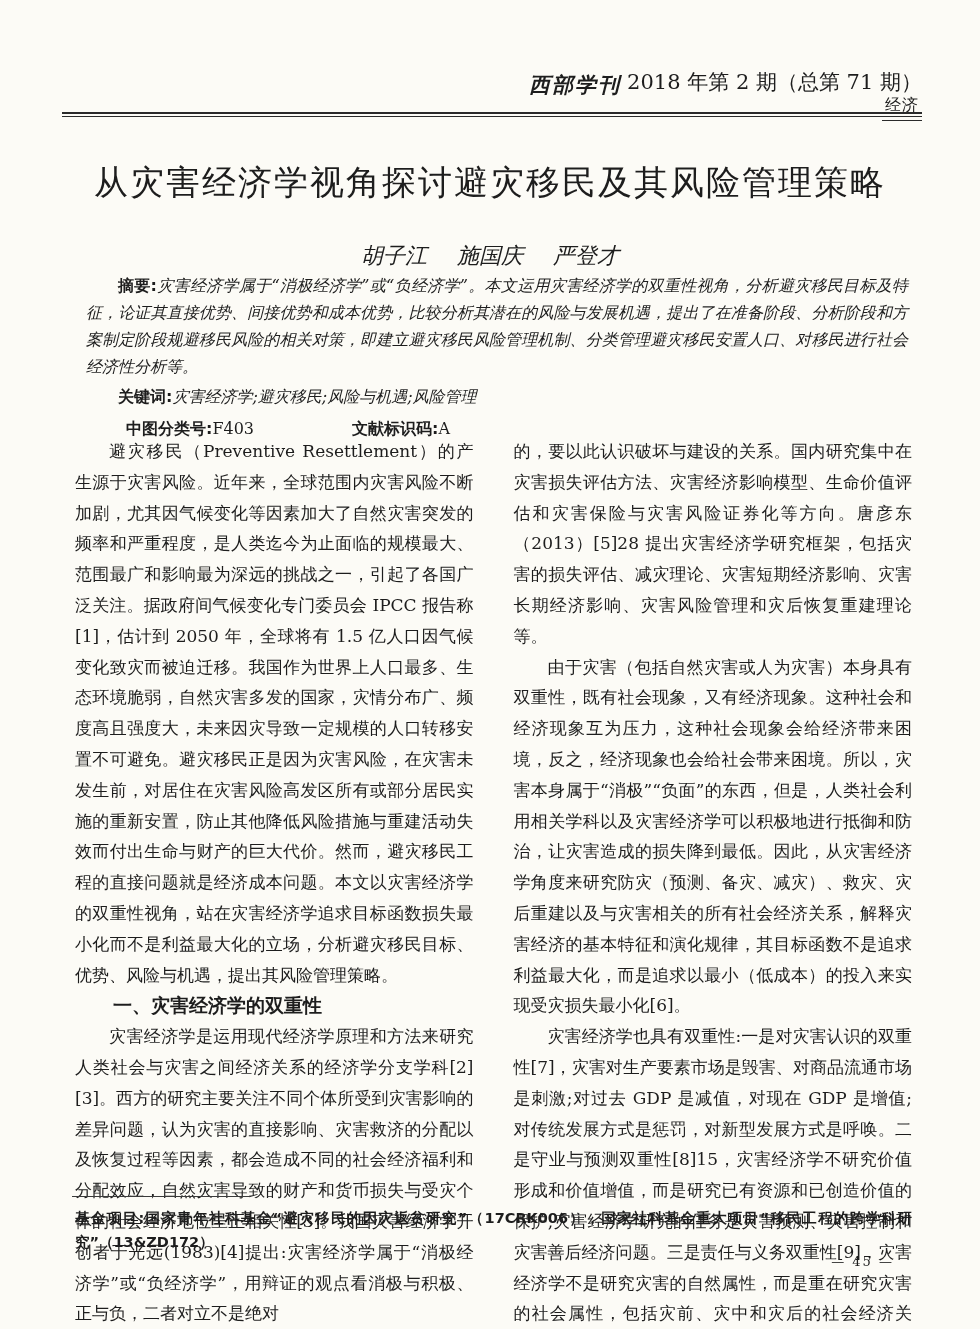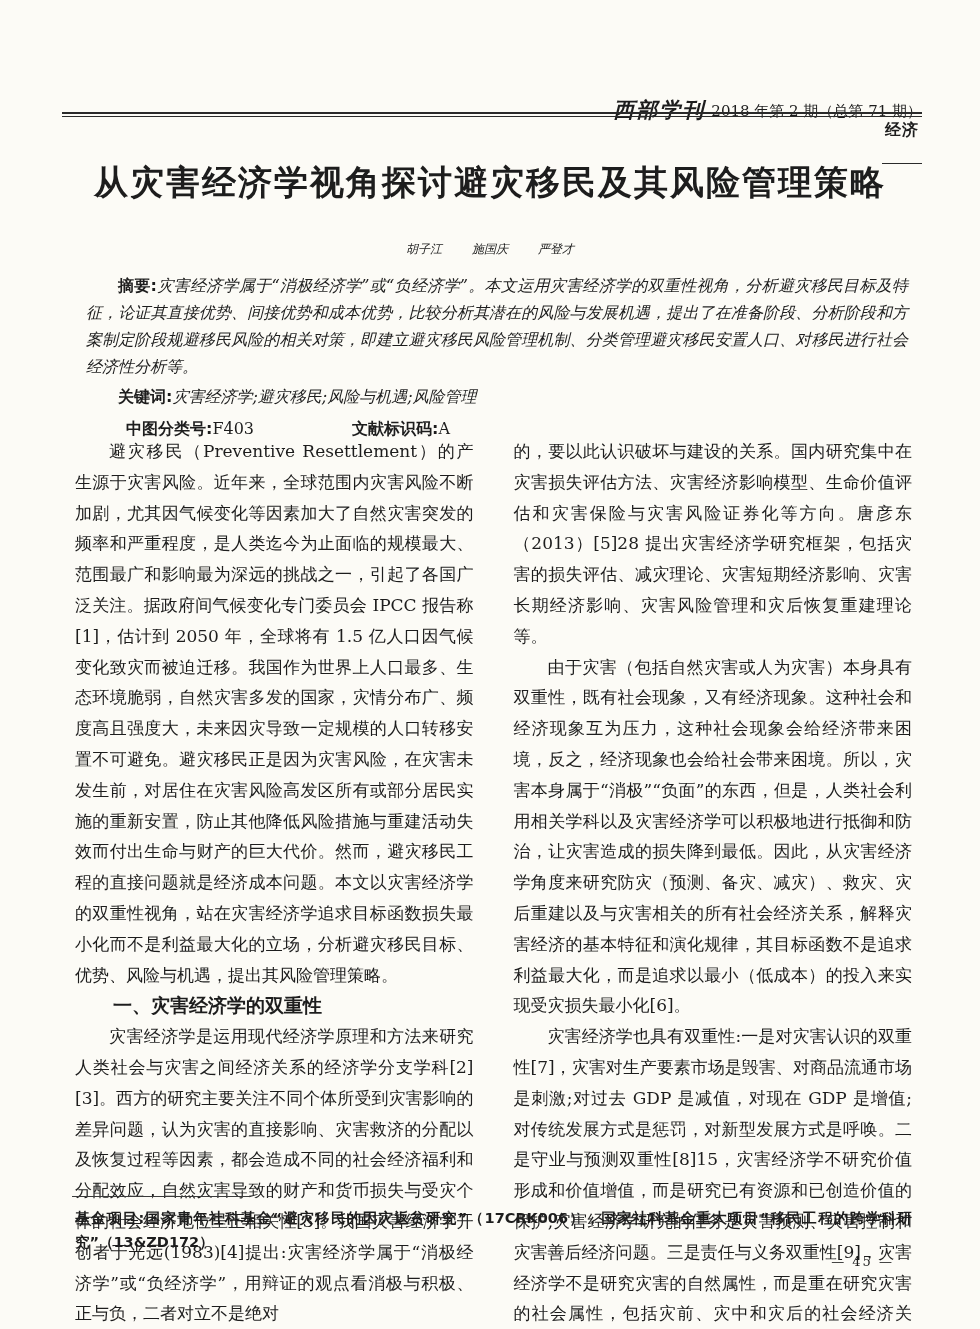--- a/index.html
+++ b/index.html
@@ -17,42 +17,42 @@
   .header {
     position:absolute; top:70px; left:62px; right:58px;
     display:flex; justify-content:space-between; align-items:flex-end;flex-direction:column;
   }
   .header-left { font-size:15px; display:flex; align-items:flex-end; gap:6px; }
   .journal-logo {
     font-family:"DejaVu Serif", serif;
     font-weight:bold; font-style:italic;
     font-size:21px; letter-spacing:2px; line-height:1;
   }
-  .issue-info { font-size:15px; line-height:1.2;margin-top:32px; }
+  .issue-info { font-size:21px; line-height:1.2; }
   .section-label {
     font-size:16px; letter-spacing:1px;
-    border-bottom:1.5px solid #2a2a2a; padding:0 3px 22px;font-weight:bold;
+    border-bottom:1.5px solid #2a2a2a; padding:0 3px 4px;
   }
   .header-rule {
     position:absolute; top:112px; left:62px; right:58px;
     height:5px;
     border-top:2px solid #2a2a2a;
     border-bottom:1px solid #2a2a2a;
   }
   
   .title {
     position:absolute; top:160px; left:40px; right:40px;
     text-align:center;
     font-family:"DejaVu Sans", sans-serif;
-    font-weight:bold; font-size:34px; letter-spacing:2px;
+    font-weight:normal; font-size:34px; letter-spacing:2px;
   }
   .authors {
     position:absolute; top:241px; left:0; right:0;
     display:flex; justify-content:center; gap:30px;
-    font-size:12px; font-style:italic;
+    font-size:22px; font-style:italic;
   }
   
   .meta-block {
     position:absolute; top:272px; left:86px; right:72px;
     font-size:16px; line-height:27px; text-align:justify;
   }
   .meta-block .lbl {
     font-family:"DejaVu Sans", sans-serif;
     font-weight:bold; font-style:normal;
   }

